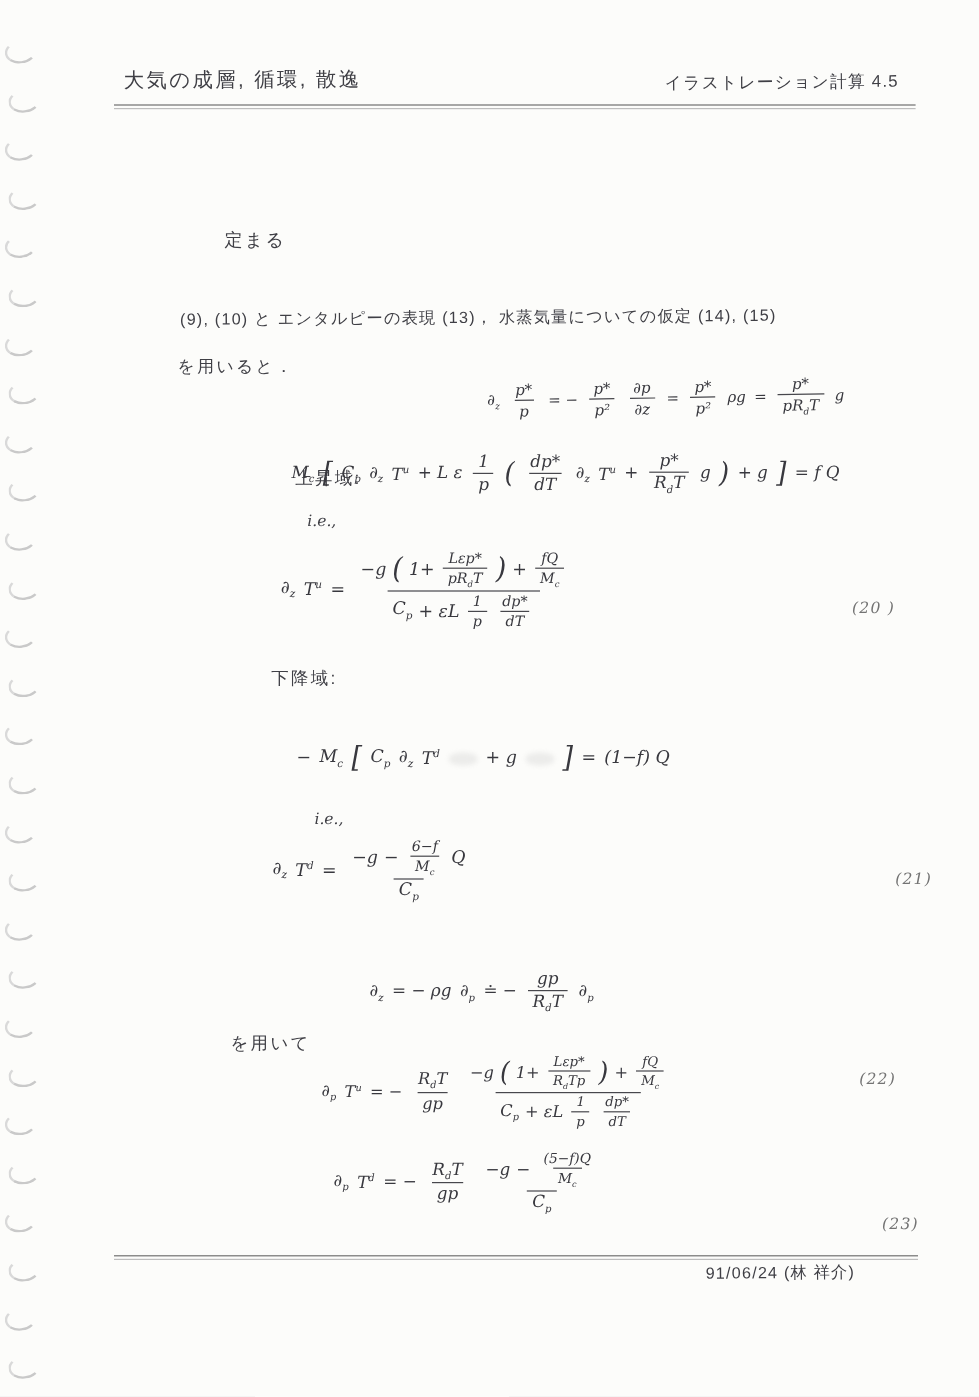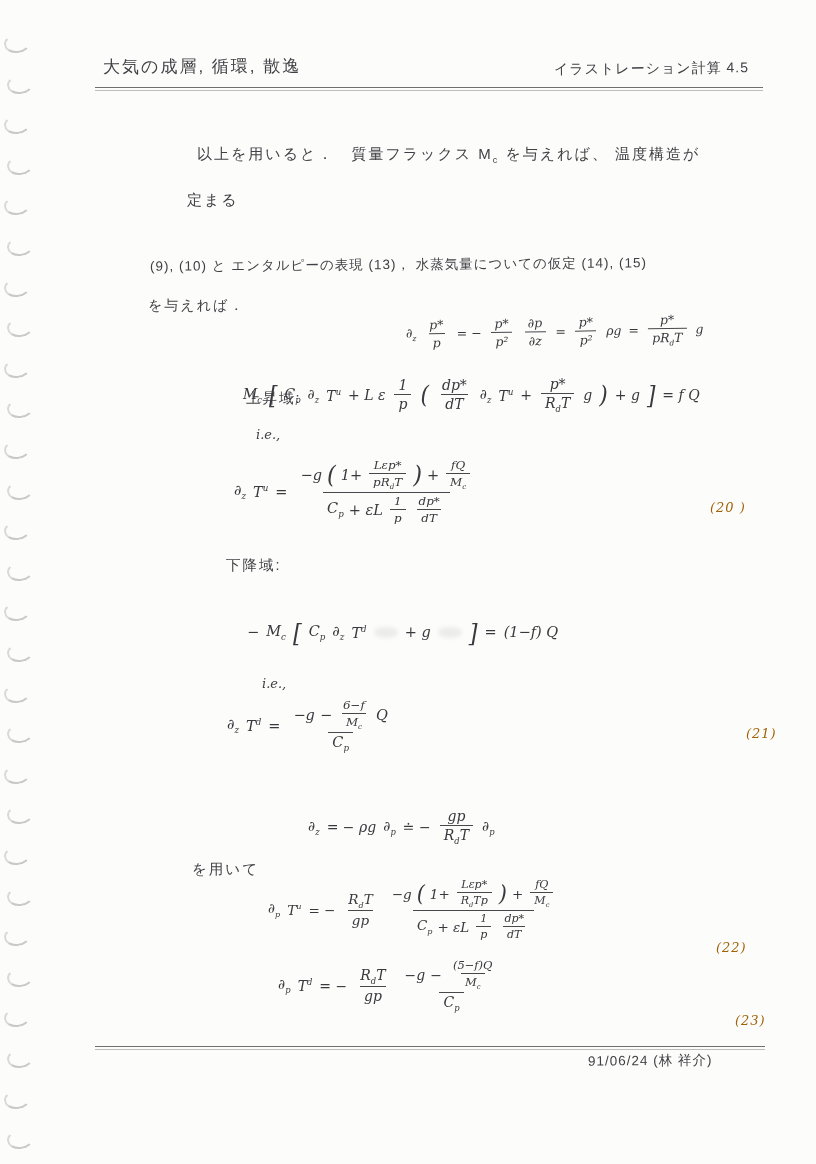--- a/index.html
+++ b/index.html
@@ -23,21 +23,21 @@
   .frac>.num{padding:0 4px 1px 4px;}
   .frac>.den{border-top:1.4px solid #47474c;padding:1px 4px 0 4px;}
   .row{display:inline-flex;align-items:center;gap:5px;justify-content:center;}
   .num .frac,.den .frac{font-size:0.82em;}
   .bigd{font-size:1.55em;font-weight:200;line-height:1;transform:scaleY(1.08);}
   sub{font-size:0.6em;}
   sup{font-size:0.6em;}
   .faint{display:inline-block;width:24px;height:11px;background:#9a9a9a;opacity:.16;
     filter:blur(2px);border-radius:45%;}
   .eqnum{position:absolute;font-family:"DejaVu Serif","Liberation Serif",serif;
-    font-style:italic;font-size:13px;color:#a16207;letter-spacing:1px;}
+    font-style:italic;font-size:13px;color:#737373;letter-spacing:1px;}
   .ie{font-family:"DejaVu Serif","Liberation Serif",serif;font-style:italic;}
 </style>
 </head>
 <body>
 
 <div class="page">
 
   <div>
       <div class="spiral" style="top: 34px; left: 4px;"></div>
       <div class="spiral" style="top: 74.6px; left: 7px;"></div>
@@ -66,27 +66,24 @@
       <div class="spiral" style="top: 1008.4px; left: 4px;"></div>
       <div class="spiral" style="top: 1049px; left: 7px;"></div>
       <div class="spiral" style="top: 1089.6px; left: 4px;"></div>
       <div class="spiral" style="top: 1130.2px; left: 7px;"></div>
     </div>
 
   <div class="hw jp" style="left:103px;top:55px;font-size:17px;transform:rotate(-0.3deg);">大気の成層, 循環, 散逸</div>
   <div class="hw jp" style="left:554px;top:60px;font-size:14px;letter-spacing:1px;transform:rotate(-0.5deg);">イラストレーション計算 4.5</div>
   <div class="rule" style="left:95px;top:87px;width:668px;"></div>
 
-  <div class="hw jp" style="left:197px;top:145px;font-size:15px;">
-    <span>以上を用いると．　質量フラックス M</span><sub>c</sub><span> を与えれば、 温度構造が</span>
-  </div>
   <div class="hw jp" style="left:187px;top:191px;font-size:15px;">定まる</div>
 
   <div class="hw jp" style="left:150px;top:256px;font-size:13.5px;letter-spacing:1px;transform:rotate(-0.4deg);">(9), (10) と エンタルピーの表現 (13)， 水蒸気量についての仮定 (14), (15)</div>
-  <div class="hw jp" style="left:148px;top:297px;font-size:14px;">を与えれば．</div>
+  <div class="hw jp" style="left:148px;top:297px;font-size:14px;">を用いると．</div>
 
   <div class="eq" style="left:406px;top:314px;font-size:12.5px;transform:rotate(-1deg);">
       <span class="tk">∂<sub>z</sub></span>
       <span class="frac">
         <span class="num row">
           <span class="tk">p*</span>
         </span>
         <span class="den row">
           <span class="tk">p</span>
         </span>
@@ -334,21 +331,21 @@
             <span class="num row">
               <span class="tk">dp*</span>
             </span>
             <span class="den row">
               <span class="tk">dT</span>
             </span>
           </span>
         </span>
       </span>
     </div>
-  <div class="eqnum" style="left:716px;top:940px;">(22)</div>
+  <div class="eqnum" style="left:716px;top:892px;">(22)</div>
 
   <div class="eq" style="left:278px;top:958px;font-size:14px;">
       <span class="tk">∂<sub>p</sub></span>
       <span class="tk">T<sup>d</sup></span>
       <span class="tk">= −</span>
       <span class="frac">
         <span class="num row">
           <span class="tk">R<sub>d</sub>T</span>
         </span>
         <span class="den row">

